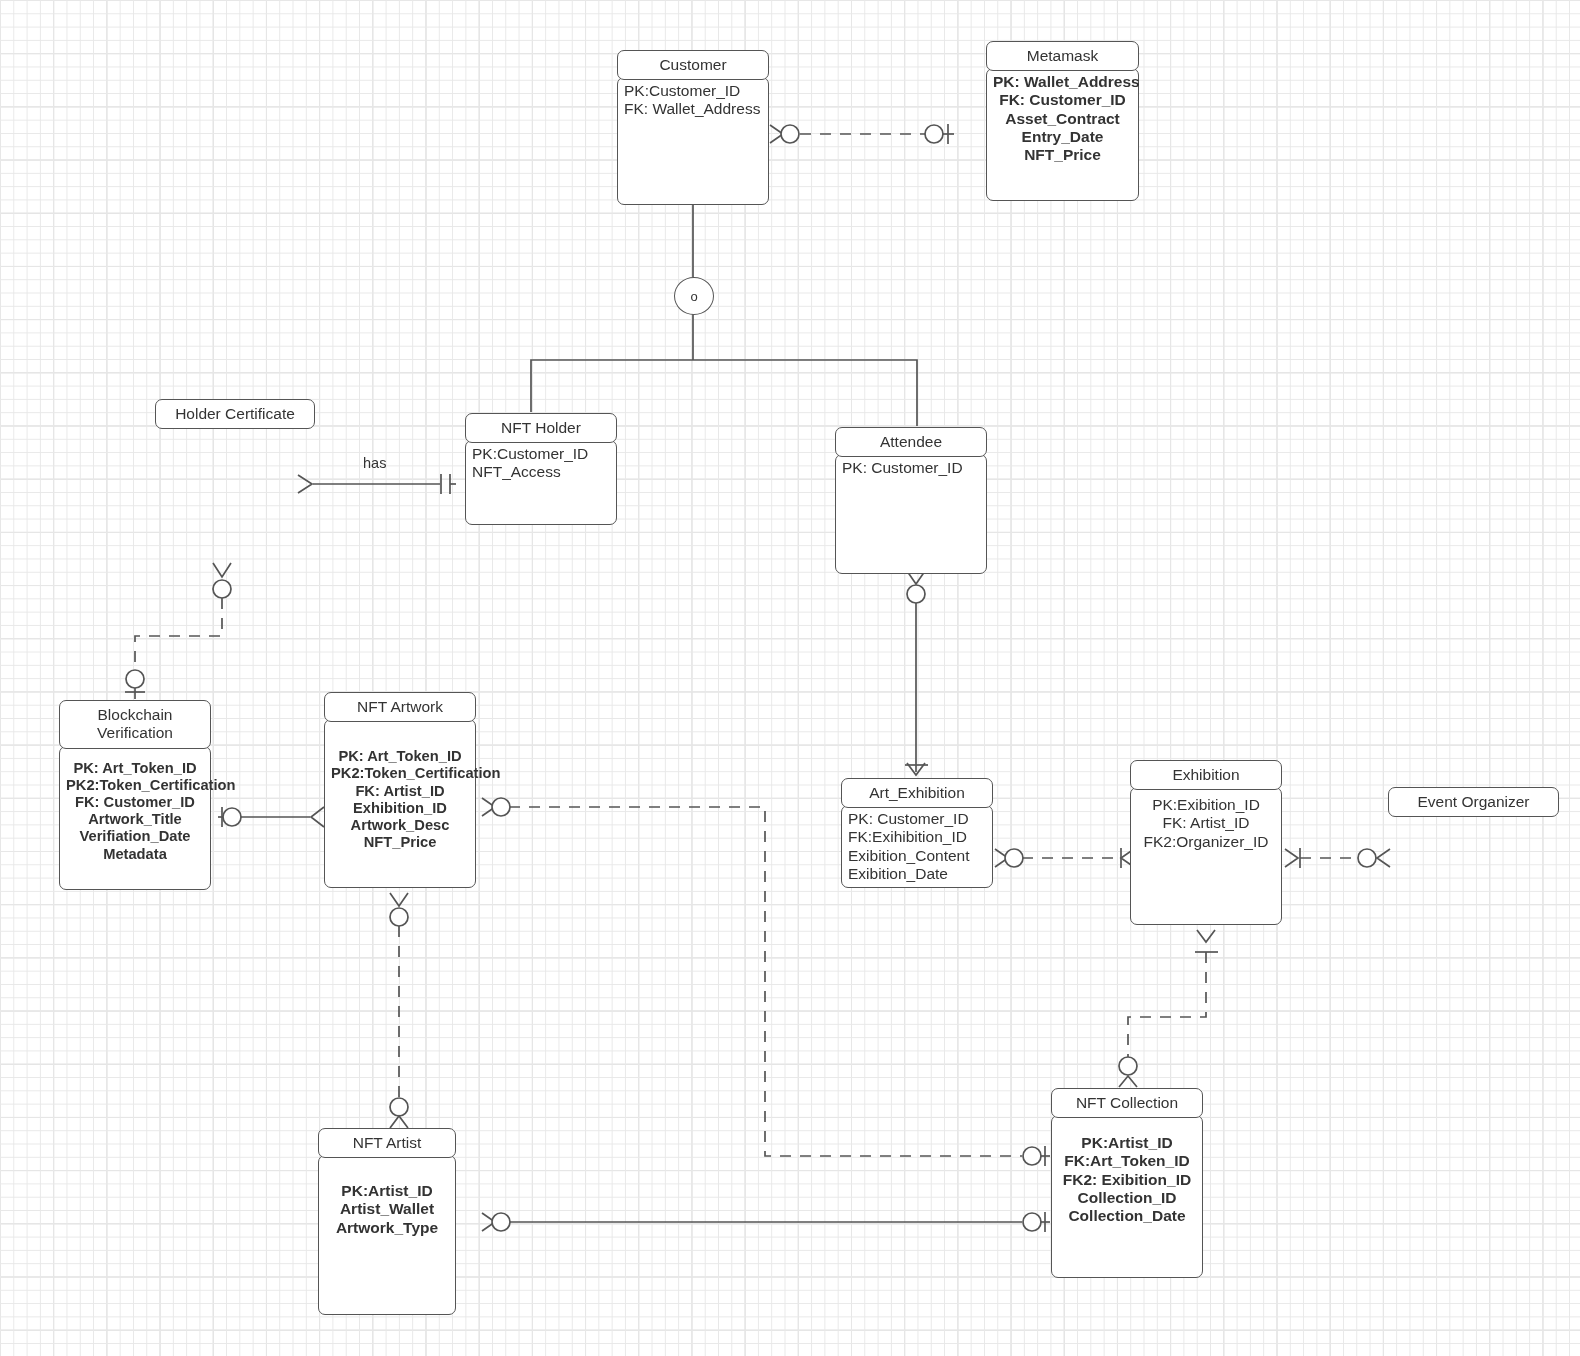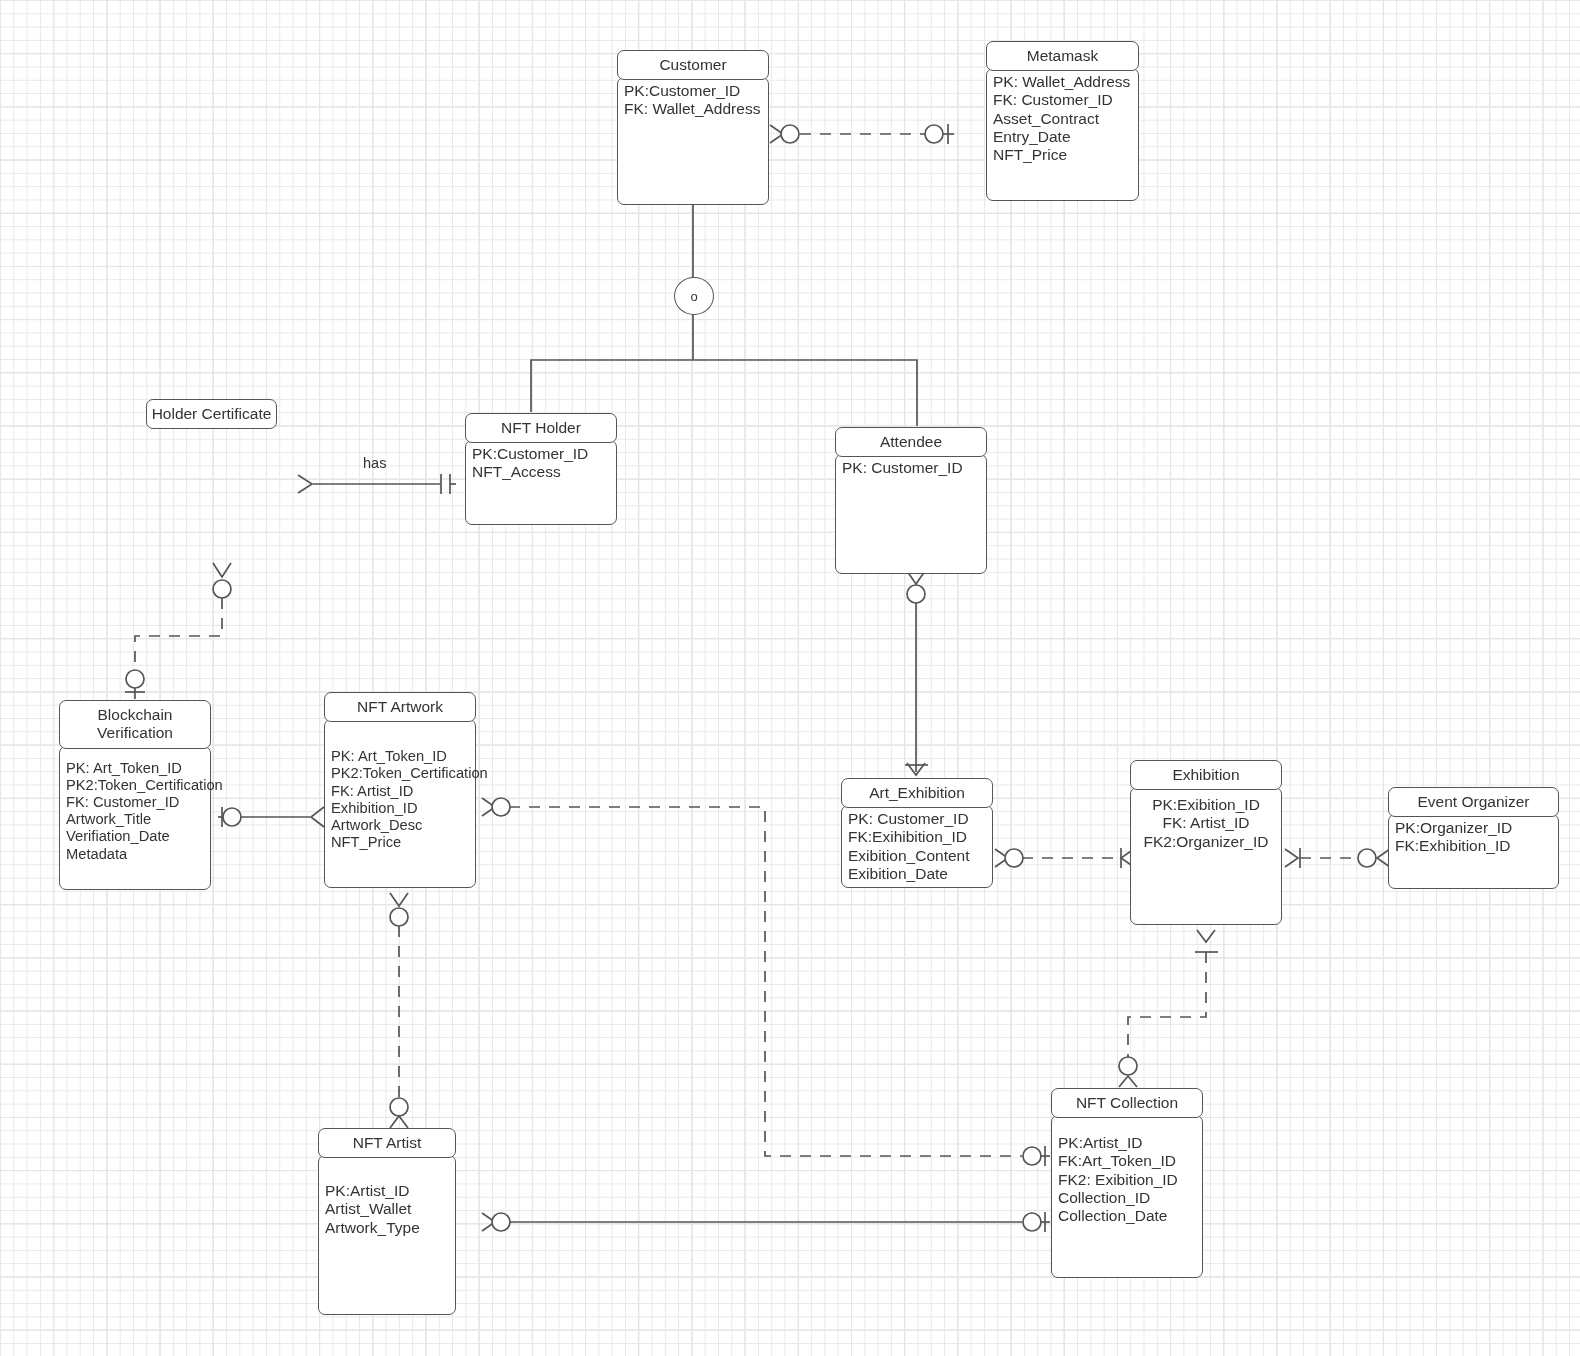--- a/index.html
+++ b/index.html
@@ -49,21 +49,21 @@
     border-radius:7px;
     background:#ffffff;
     font-size:15.5px;
     color:#333333;
     line-height:1.17;
     margin-top:-3px;
     position:relative;
     z-index:2;
     padding:4px 6px;
   }
-  .ent-body.center{}
+  .ent-body.center{text-align:center;font-weight:bold;}
   .ent-body.left{text-align:left;}
   .attr{white-space:nowrap;}
   .rel-label{
     position:absolute;
     font-size:14.5px;
     color:#333333;
     white-space:nowrap;
   }
   .subtype-circle{
     position:absolute;
@@ -228,21 +228,21 @@
       <div class="attr">Asset_Contract</div>
       <div class="attr">Entry_Date</div>
       <div class="attr">NFT_Price</div>
     </div>
   </div>
 
   <div class="subtype-circle" style="left:674px;top:277px;">
     <span>o</span>
   </div>
 
-  <div class="entity" style="left:146px;top:399px;width:131px;">
+  <div class="entity" style="left:155px;top:399px;width:160px;">
     <div class="ent-title">Holder Certificate</div>
   </div>
 
   <div class="rel-label" style="left:363px;top:455px;">has</div>
 
   <div class="entity" style="left:465px;top:413px;width:152px;">
     <div class="ent-title">NFT Holder</div>
     <div class="ent-body left" style="height:85px;">
       <div class="attr">PK:Customer_ID</div>
       <div class="attr">NFT_Access</div>
@@ -297,24 +297,20 @@
     <div class="ent-title">Exhibition</div>
     <div class="ent-body left" style="height:138px;padding-top:8px;text-align:center;">
       <div class="attr">PK:Exibition_ID</div>
       <div class="attr">FK: Artist_ID</div>
       <div class="attr">FK2:Organizer_ID</div>
     </div>
   </div>
 
   <div class="entity" style="left:1388px;top:787px;width:171px;">
     <div class="ent-title">Event Organizer</div>
-    <div class="ent-body left" style="height:75px;">
-      <div class="attr">PK:Organizer_ID</div>
-      <div class="attr">FK:Exhibition_ID</div>
-    </div>
   </div>
 
   <div class="entity" style="left:1051px;top:1088px;width:152px;">
     <div class="ent-title">NFT Collection</div>
     <div class="ent-body center" style="height:163px;padding-top:18px;">
       <div class="attr">PK:Artist_ID</div>
       <div class="attr">FK:Art_Token_ID</div>
       <div class="attr">FK2: Exibition_ID</div>
       <div class="attr">Collection_ID</div>
       <div class="attr">Collection_Date</div>

